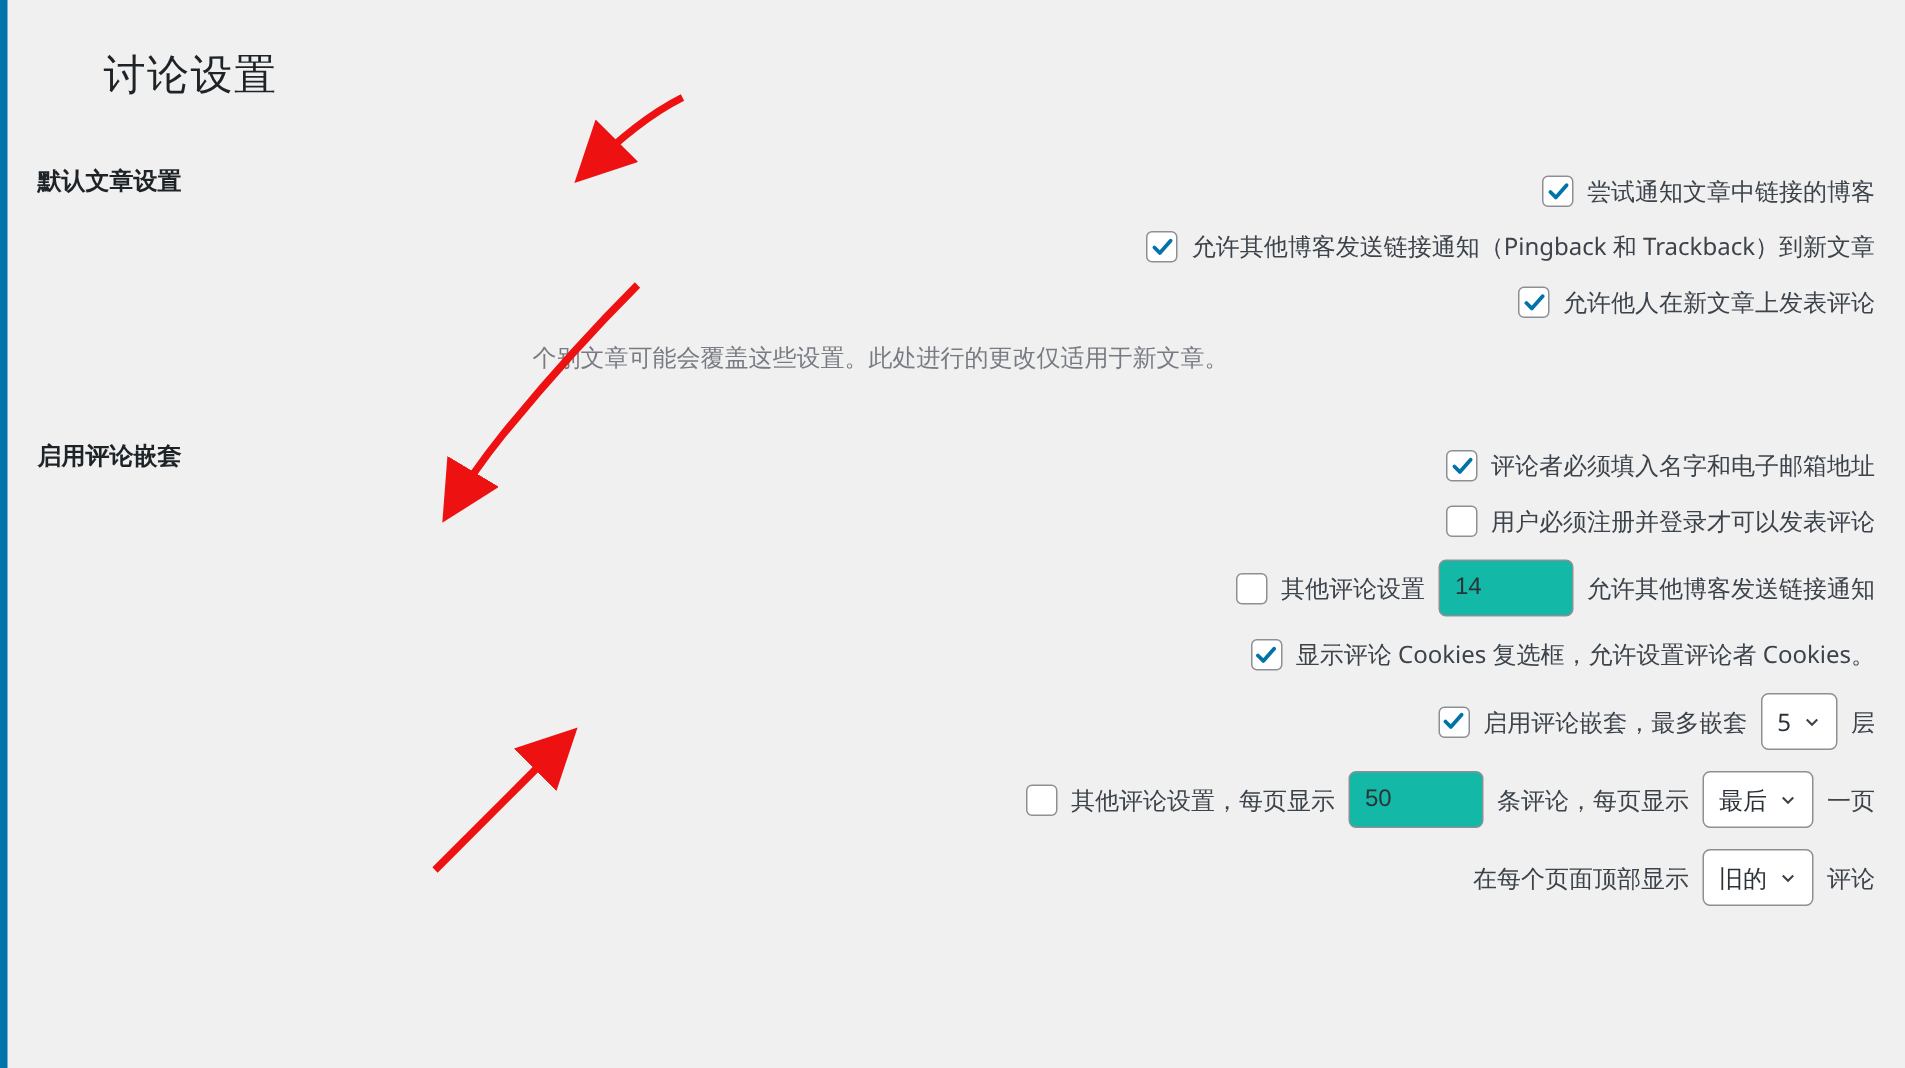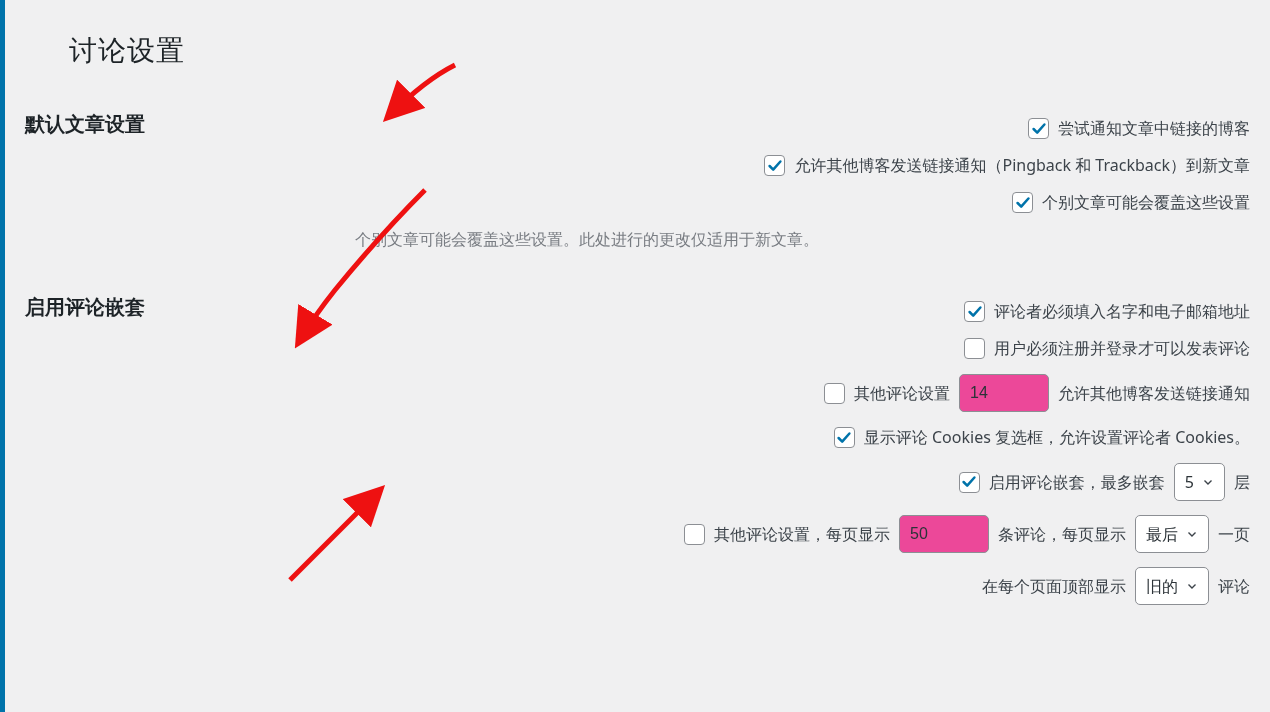--- a/index.html
+++ b/index.html
@@ -27,21 +27,21 @@
     table.form-table {
       width: 100%;
       border-collapse: collapse;
       margin-top: 10px;
     }
     table.form-table th {
       text-align: left;
       vertical-align: top;
       width: 330px;
       font-weight: 600;
-      font-size: 20px;
+      font-size: 16px;
       color: #1d2327;
       padding: 10px 0;
     }
     table.form-table td {
       padding: 10px 0 25px 0;
       font-size: 16px;
       color: #3c434a;
       vertical-align: top;
     }
     .option-row {
@@ -75,21 +75,21 @@
     .checkbox.checked svg { display: block; }
     .checkbox svg { display: none; width: 18px; height: 18px; }
     .checkbox.checked { }
     .checkbox svg path { stroke: #0073aa; stroke-width: 2.8; fill: none; stroke-linecap: round; stroke-linejoin: round; }
 
     input.small-text {
       width: 90px;
       height: 38px;
       border: 1px solid #8c8f94;
       border-radius: 5px;
-      background: #ec4899;
+      background: #14b8a6;
       padding: 16px 10px;
       font-size: 16px;
       color: #2c3338;
     }
     .select {
       height: 38px;
       border: 1px solid #8c8f94;
       border-radius: 5px;
       background: #fff;
       display: inline-flex;
@@ -142,21 +142,21 @@
                 </svg>
           </span>
           <span>允许其他博客发送链接通知（Pingback 和 Trackback）到新文章</span>
         </div>
         <div class="option-row">
           <span class="checkbox checked">
             <svg viewBox="0 0 20 20">
                   <path d="M4 10 L8 14 L16 5"></path>
                 </svg>
           </span>
-          <span>个别文章可能会覆盖这些设置</span>
+          <span>允许他人在新文章上发表评论</span>
         </div>
         <div class="description">个别文章可能会覆盖这些设置。此处进行的更改仅适用于新文章。</div>
       </td>
     </tr>
 
     <tr>
       <th>启用评论嵌套</th>
       <td>
         <div class="option-row">
           <span class="checkbox checked">

